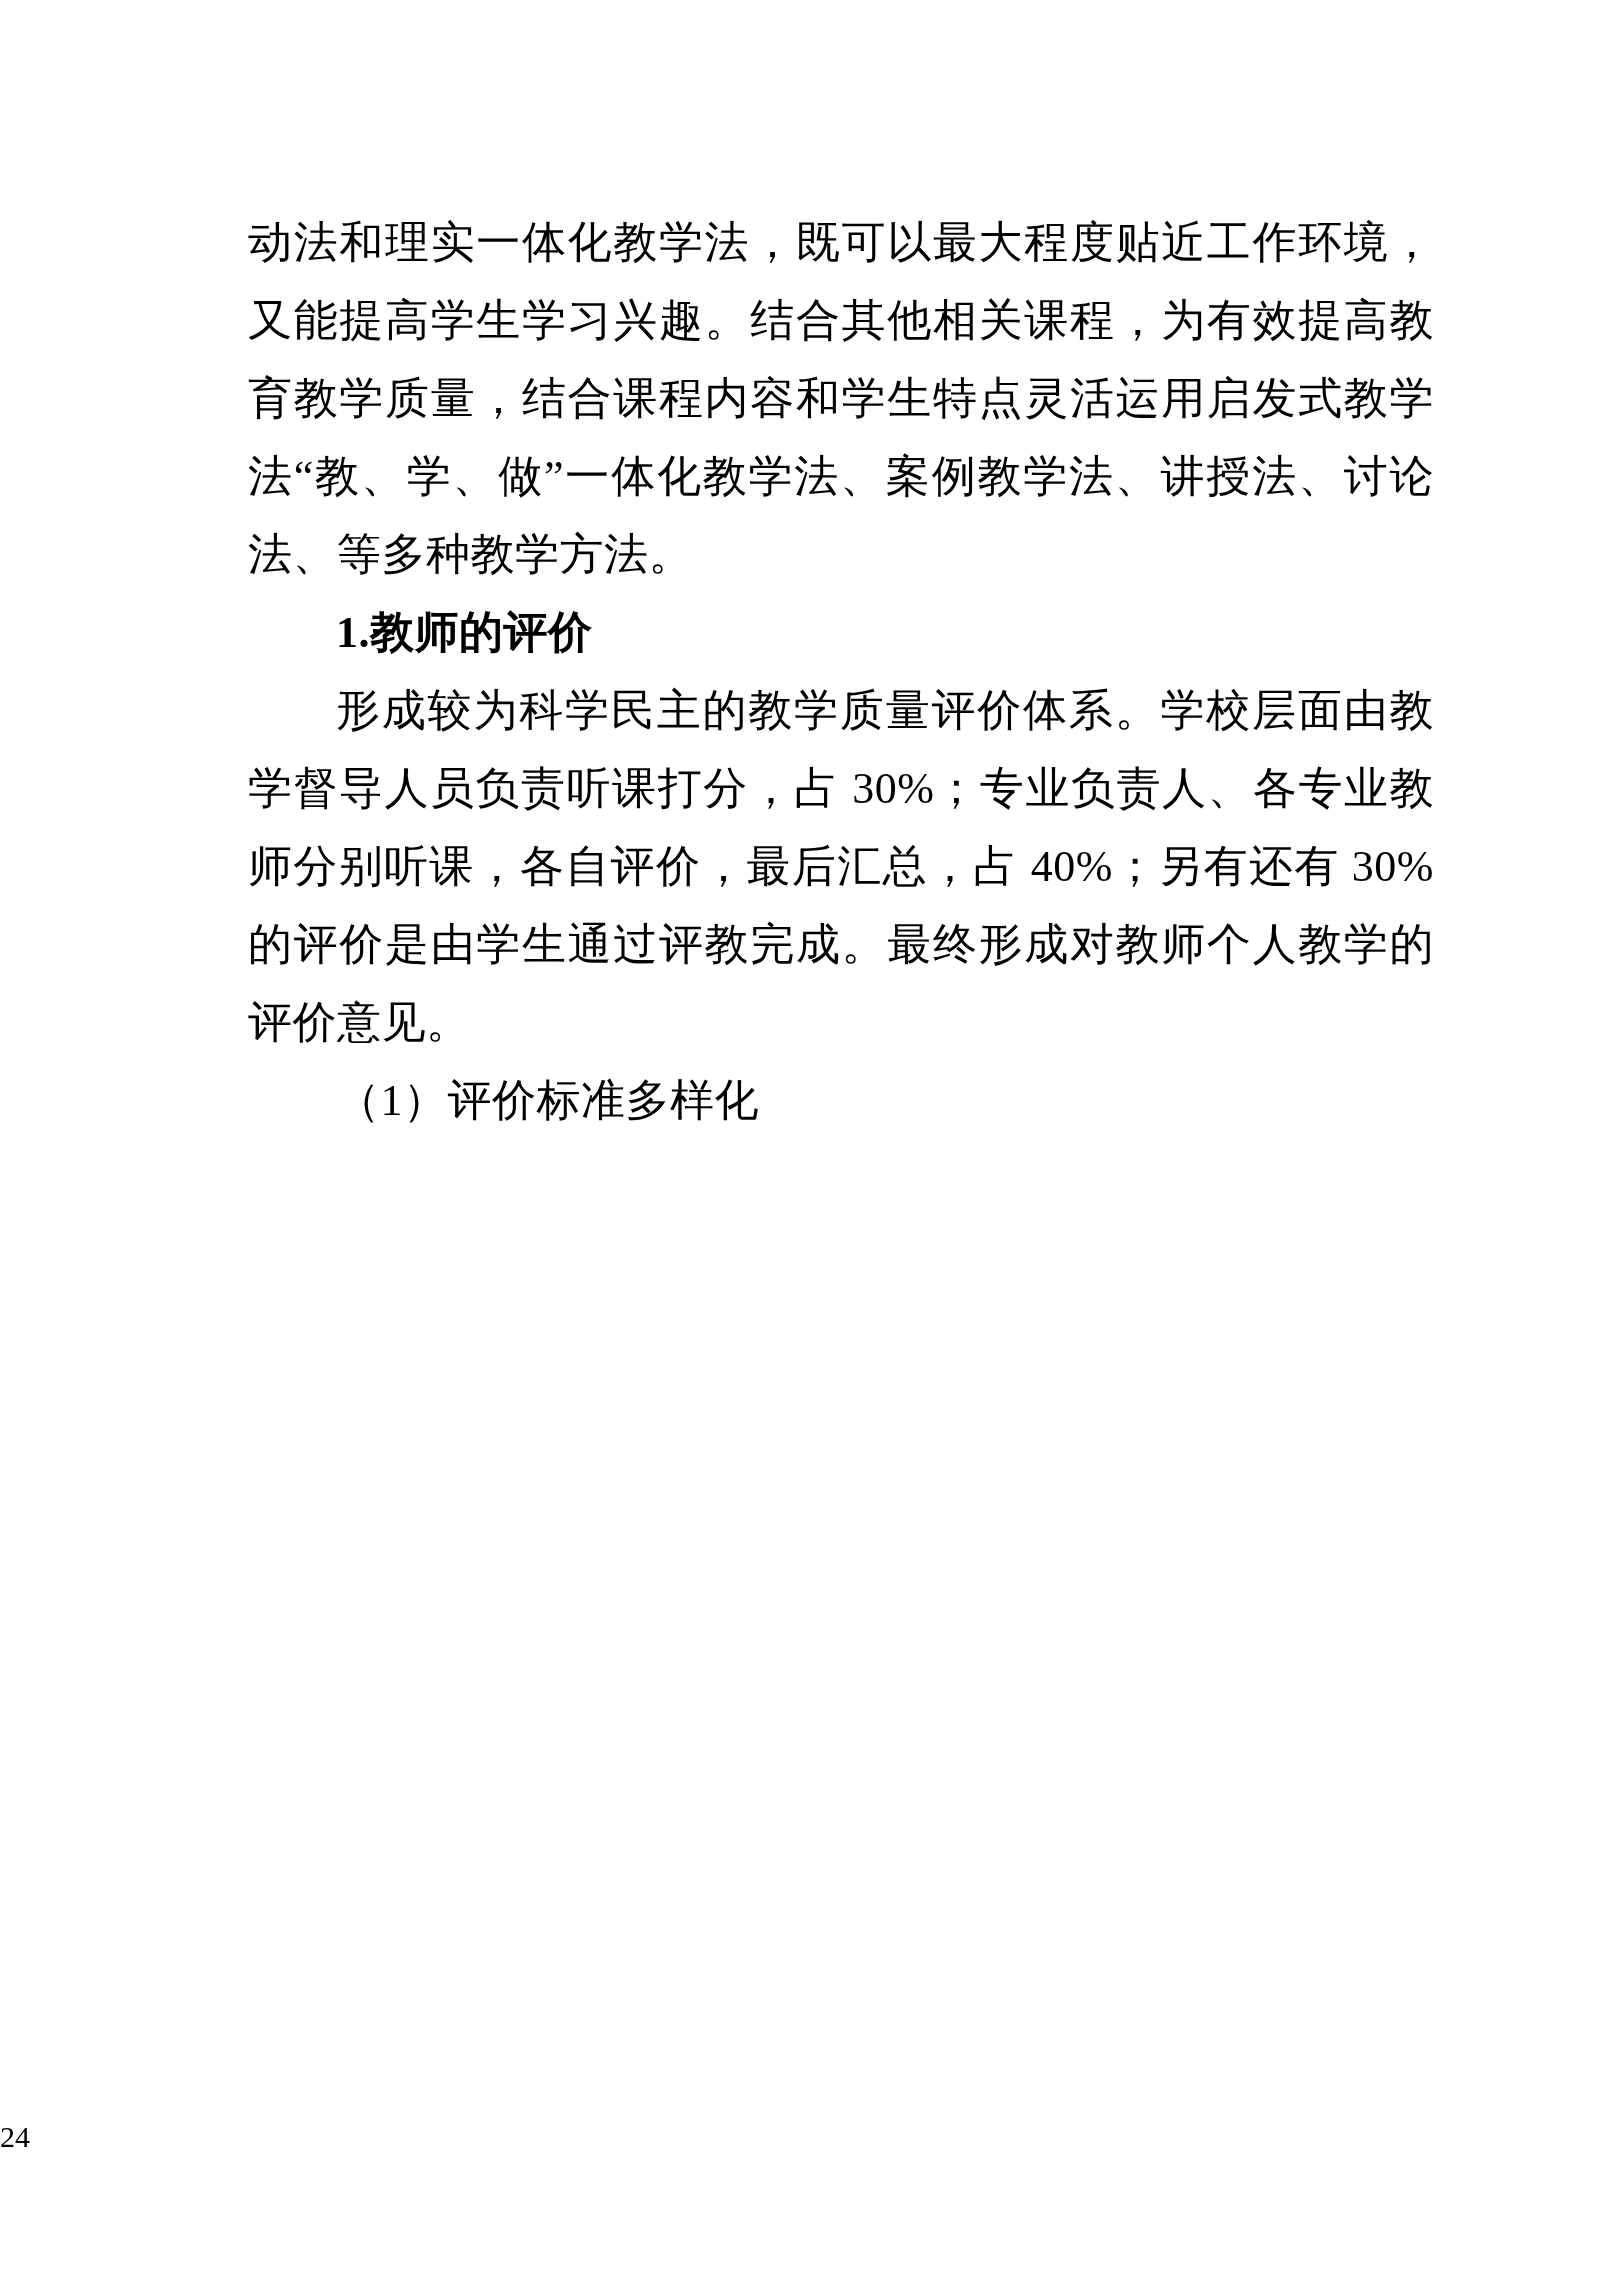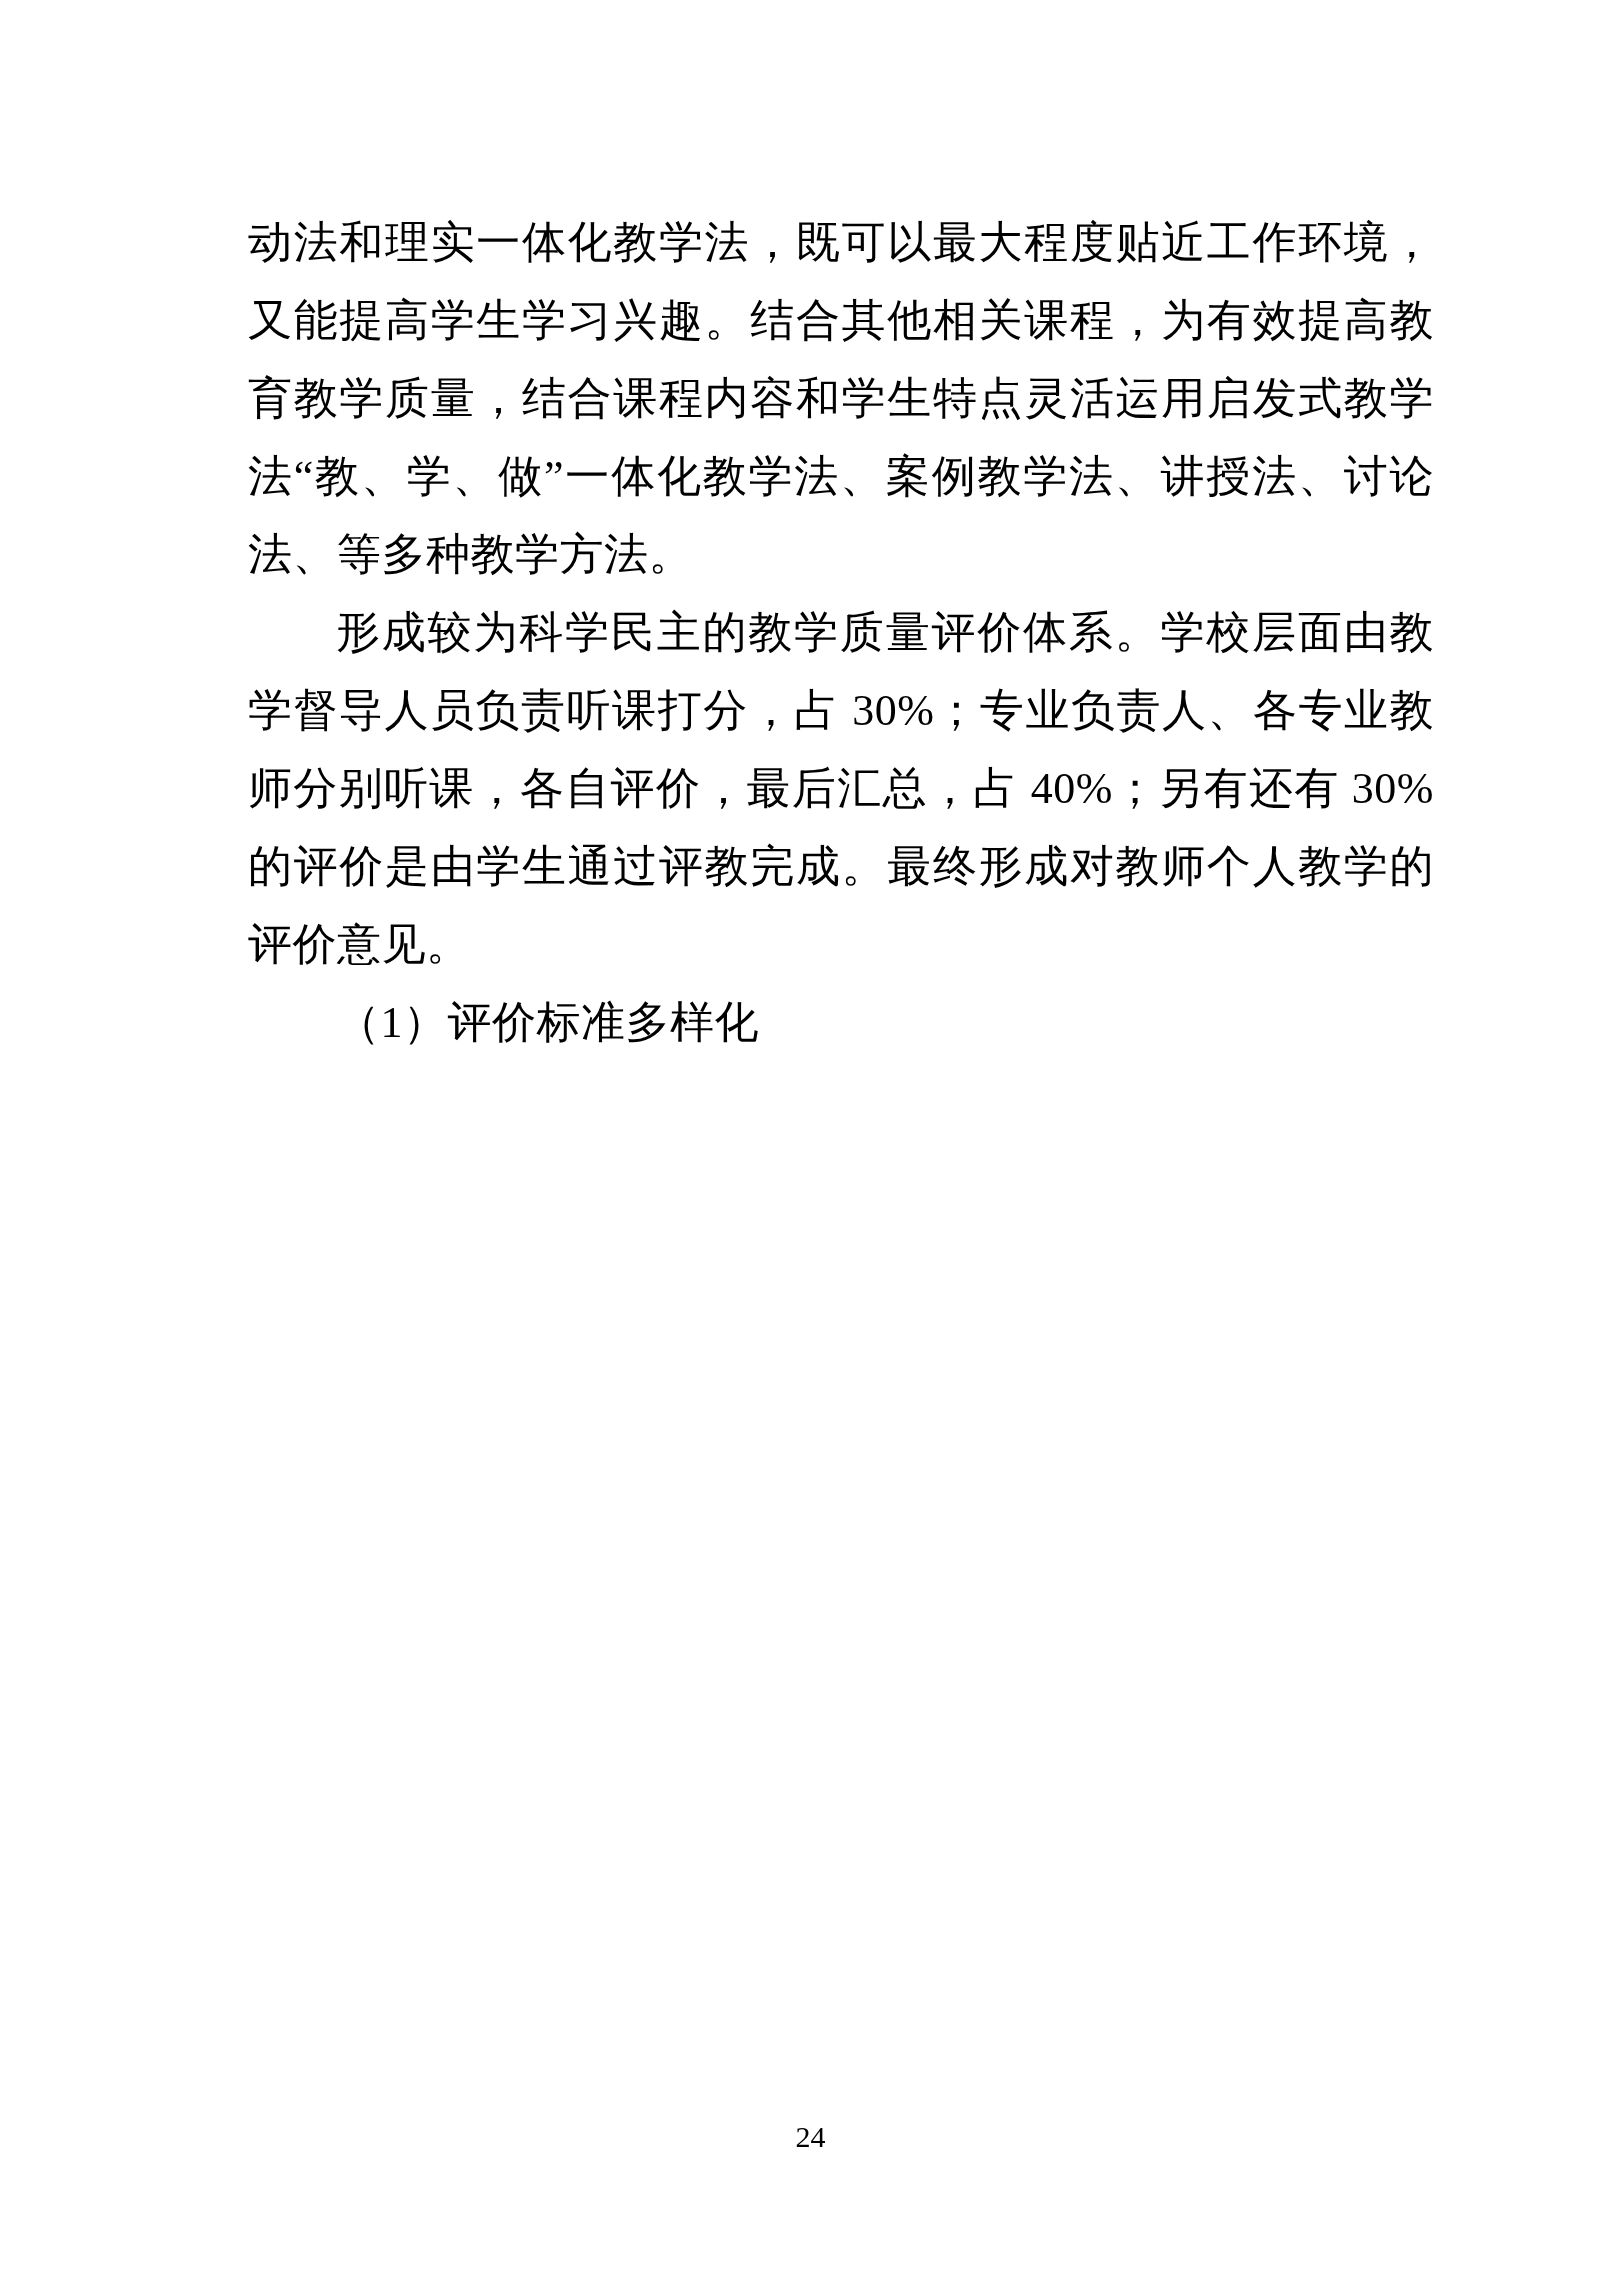--- a/index.html
+++ b/index.html
@@ -40,31 +40,31 @@
     text-indent: 0;
   }
   p.heading {
     font-weight: bold;
   }
   .footer {
     position: absolute;
     top: 2117px;
     left: 0;
     width: 100%;
-    text-align: center;
     font-size: 30px;
     line-height: 39px;
     font-family: "Liberation Serif", "DejaVu Serif", serif;
     color: #000000;
   }
 </style>
 </head>
 <body>
 
 <div class="page">
   <div class="content">
     <p class="body no-indent">动法和理实一体化教学法，既可以最大程度贴近工作环境，又能提高学生学习兴趣。结合其他相关课程，为有效提高教育教学质量，结合课程内容和学生特点灵活运用启发式教学法“教、学、做”一体化教学法、案例教学法、讲授法、讨论法、等多种教学方法。</p>
+    <p class="heading indent">1.教师的评价</p>
     <p class="body indent">形成较为科学民主的教学质量评价体系。学校层面由教学督导人员负责听课打分，占 30%；专业负责人、各专业教师分别听课，各自评价，最后汇总，占 40%；另有还有 30%的评价是由学生通过评教完成。最终形成对教师个人教学的评价意见。</p>
     <p class="body indent">（1）评价标准多样化</p>
   </div>
   <div class="footer">24</div>
 </div>
 
 
 </body></html>

